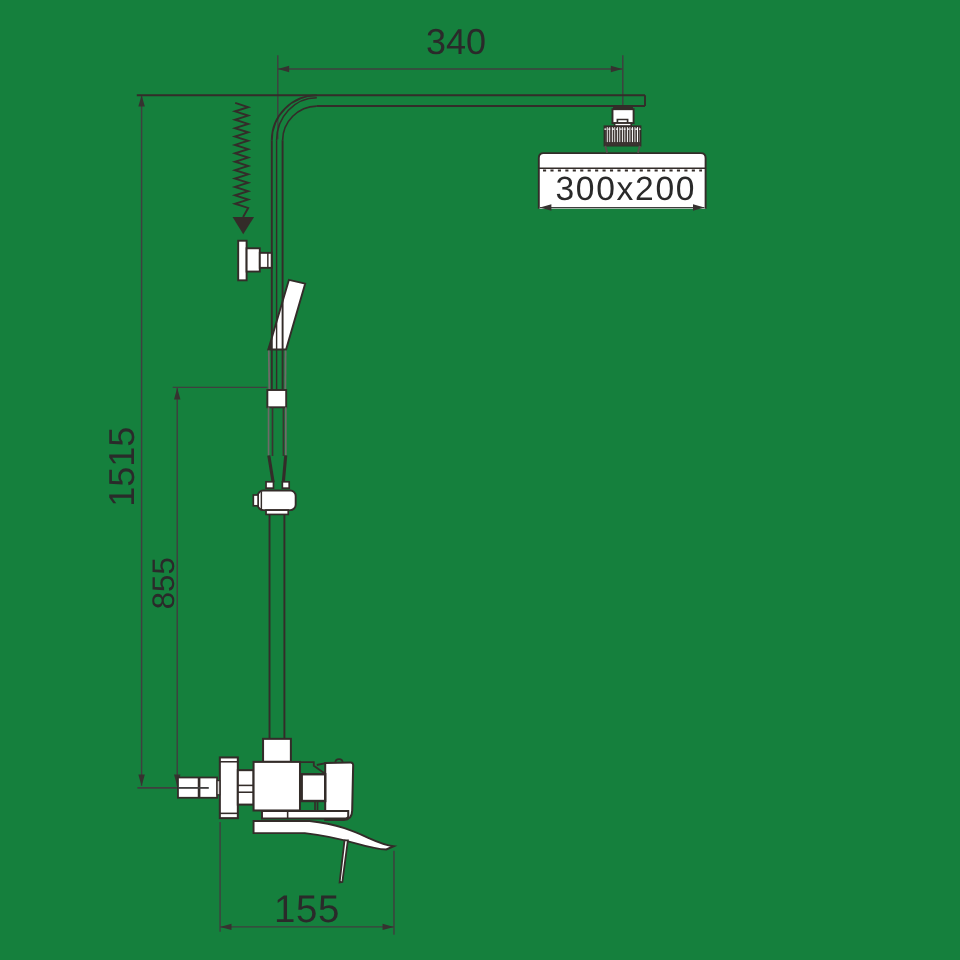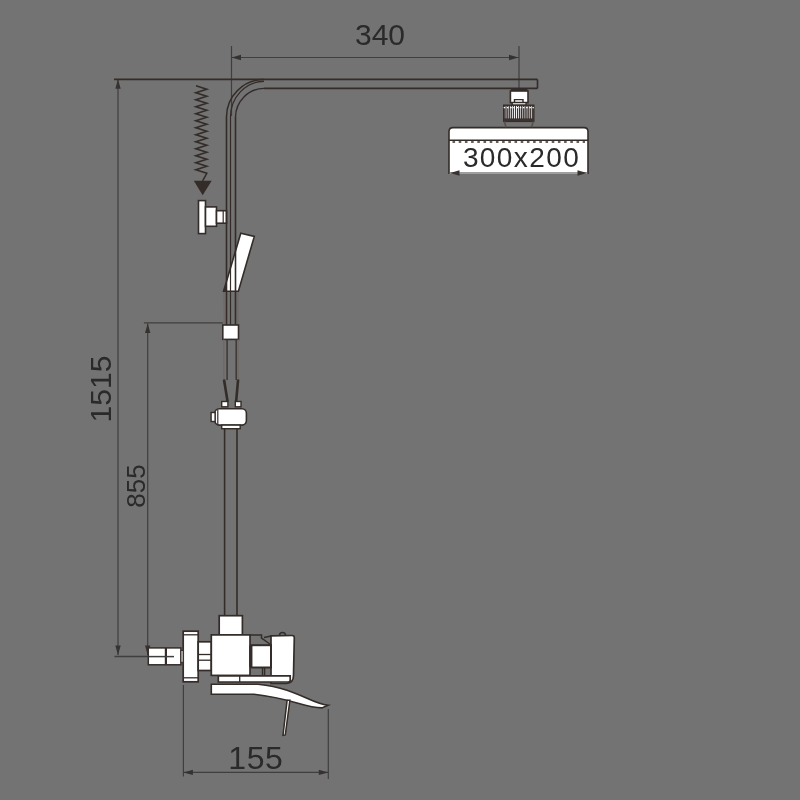--- a/index.html
+++ b/index.html
@@ -1,16 +1,16 @@
 <!DOCTYPE html>
 <html><head>
 <meta charset="utf-8">
 <style>
 html,body{margin:0;padding:0;background:#ffffff;}
-#page{width:800px;height:800px;position:relative;background:#737373;overflow:hidden;}
+#page{width:800px;height:800px;position:relative;background:#15803d;overflow:hidden;}
 svg{position:absolute;left:0;top:0;}
 text{font-family:"Liberation Sans",sans-serif;fill:#2a2a2a;}
 </style>
 </head>
 <body>
 <div id="page">
 <svg width="800" height="800" viewBox="0 0 800 800">
 <defs>
 <pattern id="ribs" x="0.3" y="0" width="2.1" height="1" patternUnits="userSpaceOnUse">
   <rect x="0" y="0" width="2.1" height="1" fill="#3a3230"></rect>

